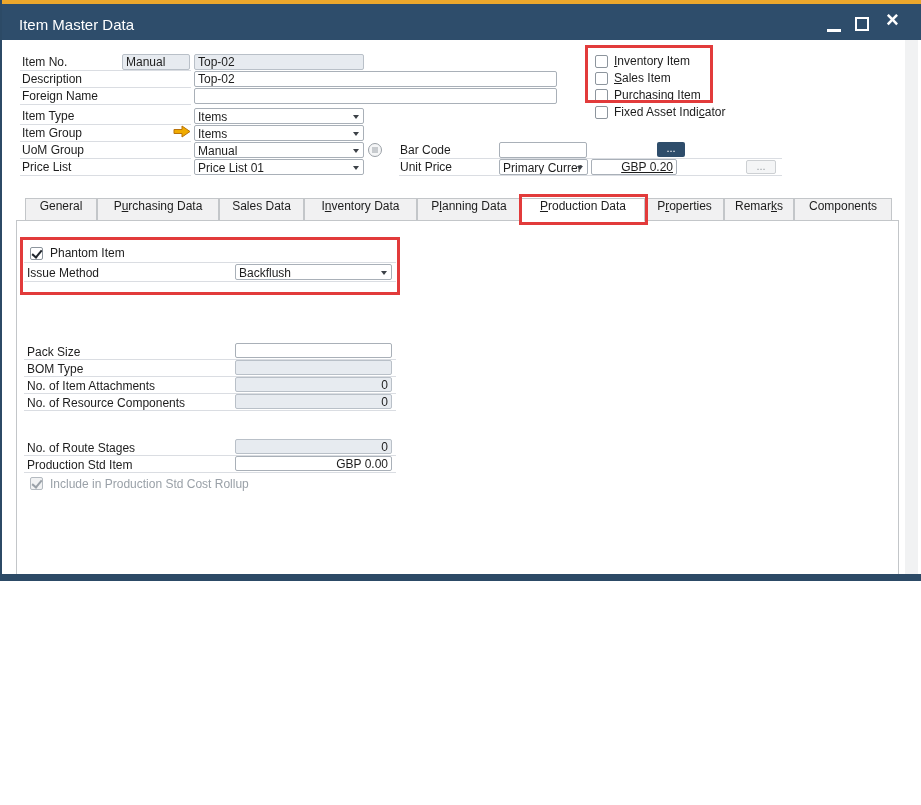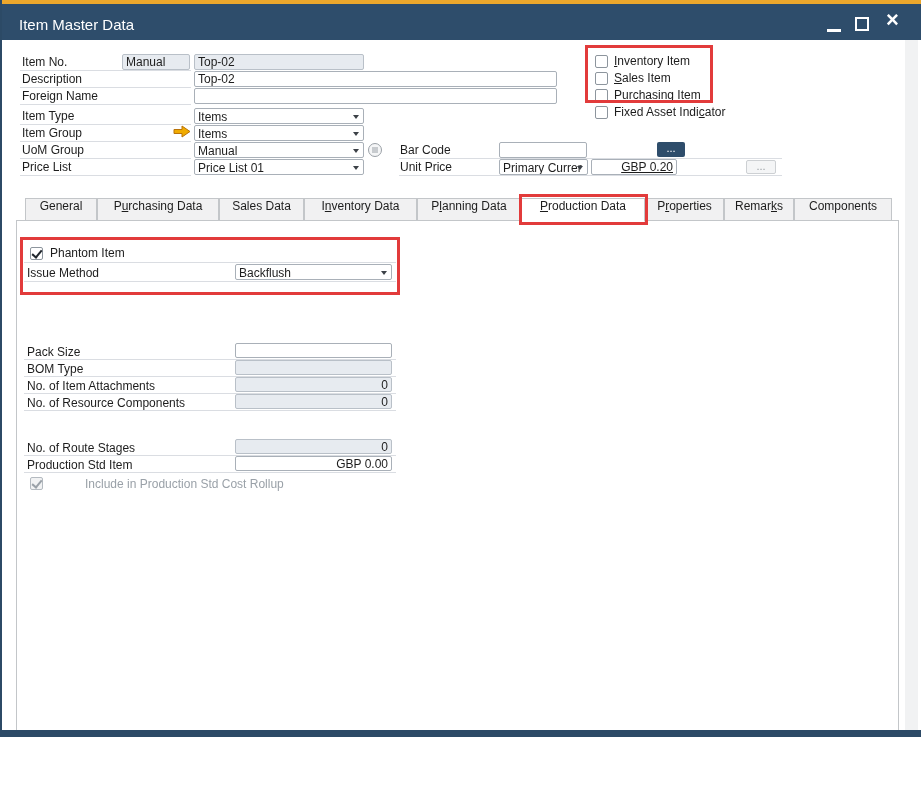--- a/index.html
+++ b/index.html
@@ -1,19 +1,19 @@
 <!DOCTYPE html>
 <html><head>
 <meta charset="utf-8">
 <style>
   * { margin:0; padding:0; box-sizing:border-box; }
   html,body { background:#fff; }
   body { font-family:"Liberation Sans", sans-serif; }
   #window {
-    position:relative; width:921px; height:737px; overflow:hidden; background:#fff;
+    position:relative; width:921px; height:581px; overflow:hidden; background:#fff;
     border-left:2px solid #2c4a66; border-bottom:7px solid #2c4a66;
   }
   .goldbar { position:absolute; left:0; top:0; width:921px; height:4px; background:#ECA72C; }
   .titlebar { position:absolute; left:0; top:4px; width:921px; height:36px; background:#2E4D6B; }
   .title { position:absolute; left:17px; top:12px; font-size:15px; color:#fff; }
   .winbtn { position:absolute; cursor:default; }
   .min-glyph { position:absolute; left:825px; top:29px; width:14px; height:3px; background:#fff; }
   .max-glyph { position:absolute; left:853px; top:17px; width:14px; height:14px; border:2px solid #fff; }
   .close-glyph { position:absolute; left:884px; top:7px; font-size:22px; color:#fff; font-weight:bold; }
   .right-band { position:absolute; left:903px; top:40px; width:13px; height:747px; background:#f1f2f3; }
@@ -186,21 +186,21 @@
 
   <div class="lbl" style="left:25px; top:441px;">No. of Route Stages</div>
   <div class="hline" style="left:22px; top:455px; width:372px;"></div>
   <input class="inp grayed num" style="left: 233px; top: 439px; width: 157px; height: 15px;" value="0">
 
   <div class="lbl" style="left:25px; top:458px;">Production Std Item</div>
   <div class="hline" style="left:22px; top:472px; width:372px;"></div>
   <input class="inp num" style="left: 233px; top: 456px; width: 157px; height: 15px;" value="GBP 0.00">
 
   <div class="cb disabled checked" style="left:28px; top:477px;"></div>
-  <div class="lbl gray" style="left:48px; top:477px;margin-left:35px;">Include in Production Std Cost Rollup</div>
+  <div class="lbl gray" style="left:48px; top:477px;">Include in Production Std Cost Rollup</div>
 
   <div class="footer-strip"></div>
   <div class="btn" style="left:20px; width:76px;">
     <div class="accent"></div>
     <span>Update</span>
   </div>
   <div class="btn" style="left:113px; width:58px;">
     <span>Cancel</span>
   </div>
 </div>

